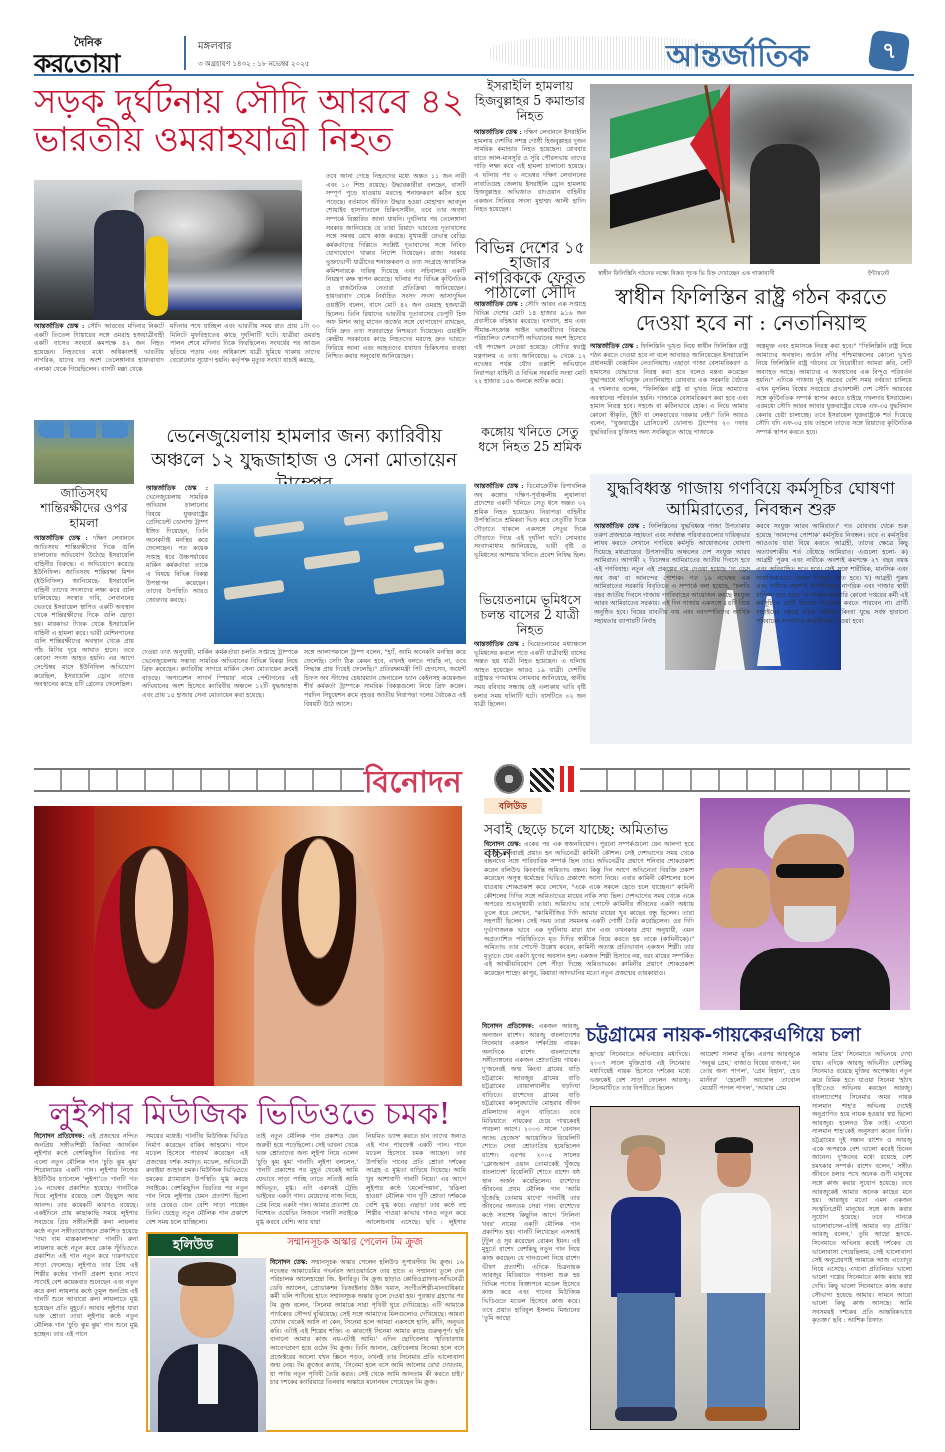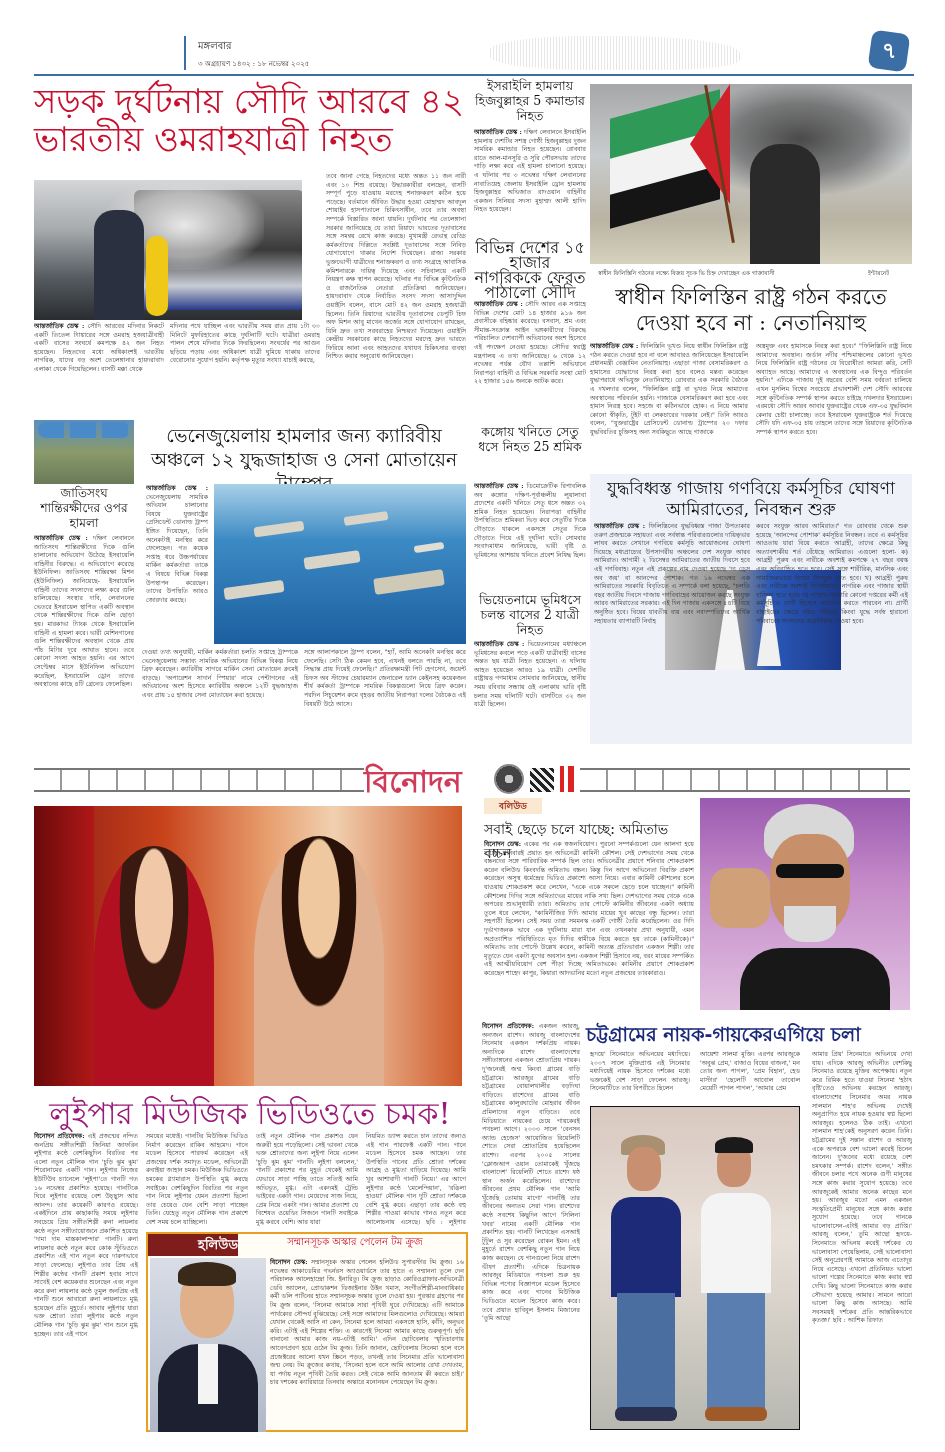--- a/index.html
+++ b/index.html
@@ -10,26 +10,31 @@
 .hl-red{color:#c8102e;font-family:"DejaVu Serif",serif;font-weight:normal;line-height:1.12}
 .hl-black{color:#111;font-family:"DejaVu Serif",serif;text-align:center;line-height:1.12}
 .photo{overflow:hidden}
 .caption{font-size:5.8px;color:#333;white-space:nowrap;overflow:hidden}
 .rule{background:#3a6ea5}
 </style>
 </head>
 <body>
 
 <div class="abs" style="left:34px;top:34px;width:880px;height:44px;">
+  <div class="abs" style="left:0;top:0;width:140px;height:42px;">
+    <div style="position:absolute;left:40px;top:0;font-size:11px;font-weight:bold;color:#111;font-family:'DejaVu Sans',sans-serif;">দৈনিক</div>
+    <div style="position:absolute;left:0;top:10px;font-size:25px;font-weight:900;color:#111;font-family:'DejaVu Sans',sans-serif;letter-spacing:-1px;">করতোয়া</div>
+  </div>
   <div class="abs rule" style="left:150px;top:2px;width:2px;height:34px;"></div>
   <div class="abs" style="left:164px;top:4px;font-size:10px;color:#222;">মঙ্গলবার</div>
   <div class="abs" style="left:164px;top:24px;font-size:7px;color:#333;">৩ অগ্রহায়ণ ১৪৩২ : ১৮ নভেম্বর ২০২৫</div>
 </div>
 <div class="abs" style="left:490px;top:28px;width:428px;height:48px;">
   <div class="abs" style="left:0;top:8px;width:250px;height:34px;background:repeating-linear-gradient(90deg,#ddd 0 1px,transparent 1px 3px);opacity:.7;border-radius:40% 50% 30% 40%;"></div>
+  <div class="abs" style="left:176px;top:4px;font-size:30px;font-weight:bold;color:#3a6ea5;font-family:'DejaVu Sans',sans-serif;">আন্তর্জাতিক</div>
   <div class="abs" style="left:380px;top:4px;width:38px;height:38px;background:#3a6ea5;border-radius:9px;transform:rotate(8deg);display:flex;align-items:center;justify-content:center;">
     <span style="color:#fff;font-size:22px;font-weight:bold;font-family:'DejaVu Sans',sans-serif;transform:rotate(-8deg);">৭</span>
   </div>
 </div>
 <div class="abs rule" style="left:34px;top:74px;width:880px;height:2px;"></div>
 
 <div class="abs hl-red" style="left:34px;top:82px;width:430px;font-size:34px;">সড়ক দুর্ঘটনায় সৌদি আরবে ৪২ ভারতীয় ওমরাহযাত্রী নিহত</div>
 <div class="abs photo" style="left:34px;top:180px;width:268px;height:140px;background:linear-gradient(180deg,#d4d6d8 0%,#a8abae 35%,#555b60 70%,#2a2c2f 100%);">
   <div class="abs" style="left:100px;top:10px;width:170px;height:120px;background:linear-gradient(180deg,#888 0%,#3a3a3a 50%,#c8ccd4 80%,#283a88 100%);border-radius:6px;"></div>
   <div class="abs" style="left:70px;top:0;width:160px;height:90px;background:radial-gradient(ellipse,#e8e8e8 0%,rgba(220,220,220,.6) 50%,transparent 75%);"></div>
@@ -111,21 +116,21 @@
   <div class="abs" style="left:220px;top:30px;width:130px;height:250px;background:radial-gradient(ellipse at 50% 25%,#f0c8a0 0 22%,#2a1208 23% 40%,#e0b090 41%);border-radius:50% 50% 0 0;"></div>
 </div>
 <div class="abs" style="left:34px;top:1090px;width:432px;height:38px;"></div>
 <div class="abs" style="left:34px;top:1090px;width:432px;text-align:center;font-size:30px;color:#9a1a7a;font-family:'DejaVu Serif',serif;">লুইপার মিউজিক ভিডিওতে চমক!</div>
 <div class="abs body-text" style="left:34px;top:1132px;width:104px;height:290px;"><b>বিনোদন প্রতিবেদক:</b> <span>এই প্রজন্মের নন্দিত জনপ্রিয় সঙ্গীতশিল্পী জিনিয়া জাফরিন লুইপার কণ্ঠে বেশকিছুদিন বিরতির পর এলো নতুন মৌলিক গান 'চুড়ি ঝুম ঝুম' শিরোনামের একটি গান। লুইপার নিজের ইউটিউব চ্যানেলে 'লুইপা'তে গানটি গত ১৬ নভেম্বর প্রকাশিত হয়েছে। গানটিকে ঘিরে লুইপার রয়েছে বেশ উচ্ছ্বাস আর আনন্দ। তার কয়েকটি কারণও রয়েছে। একইদিনে প্রায় কাছাকাছি সময়ে লুইপার সবচেয়ে প্রিয় সঙ্গীতশিল্পী রুনা লায়লার কণ্ঠে নতুন সঙ্গীতায়োজনে প্রকাশিত হয়েছে 'দামা দাম মাস্তকালান্দার' গানটি। রুনা লায়লার কণ্ঠে নতুন করে কোক স্টুডিওতে প্রকাশিত এই গান নতুন করে দারুণভাবে সাড়া ফেলেছে। লুইপাও তার প্রিয় এই শিল্পীর কণ্ঠের গানটি প্রকাশ হবার সাথে সাথেই বেশ কয়েকবার শুনেছেন এবং নতুন করে রুনা লায়লার কণ্ঠে তুমুল জনপ্রিয় এই গানটি শুনে আবারো রুনা লায়লাতে মুগ্ধ হয়েছেন প্রতি মুহূর্তে। আবার লুইপার যারা ভক্ত শ্রোতা তারা লুইপার কণ্ঠে নতুন মৌলিক গান 'চুড়ি ঝুম ঝুম' গান শুনে মুগ্ধ হচ্ছেন। তার এই গানে</span></div>
 <div class="abs body-text" style="left:146px;top:1132px;width:102px;height:96px;">সময়ের মধ্যেই। গানটির মিউজিক ভিডিও নির্মাণ করেছেন রাকিব আহমেদ। গানে মডেল হিসেবে পারফর্ম করেছেন এই প্রজন্মের দর্শক সমাদৃত মডেল, অভিনেত্রী রুবাইয়া জাহান চমক। মিউজিক ভিডিওতে চমকের গ্ল্যামারাস উপস্থিতি মুগ্ধ করছে সবাইকে। বেশকিছুদিন বিরতির পর নতুন গান নিয়ে লুইপার যেমন প্রত্যাশা ছিলো তার চেয়েও যেন বেশি সাড়া পাচ্ছেন তিনি। যেহেতু নতুন মৌলিক গান প্রকাশে বেশ সময় চলে যাচ্ছিলো।</div>
 <div class="abs body-text" style="left:256px;top:1132px;width:102px;height:96px;">তাই নতুন মৌলিক গান প্রকাশও যেন জরুরী হয়ে পড়েছিলো। সেই ভাবনা থেকে ভক্ত শ্রোতাদের জন্য লুইপা নিয়ে এলেন 'চুড়ি ঝুম ঝুম' গানটি। লুইপা বললেন,' গানটি প্রকাশের পর মুহূর্ত থেকেই আমি যেভাবে সাড়া পাচ্ছি তাতে সত্যিই আমি অভিভূত, মুগ্ধ। এটা একদমই ট্রেন্ডি ভাইবের একটা গান। মেয়েদের সাজ নিয়ে, প্রেম নিয়ে একটা গান। আমার প্রত্যাশা যে বিশেষত ওয়েডিং সিজনে গানটি সবাইকে মুগ্ধ করবে বেশি। আর যারা</div>
 <div class="abs body-text" style="left:366px;top:1132px;width:100px;height:96px;"><span>নিয়মিত ড্যান্স করতে চান তাদের জন্যও এই গান পারফেক্ট একটি গান। গানে মডেল হিসেবে চমক আছেন। তার উপস্থিতি গানের প্রতি শ্রোতা দর্শকের আগ্রহ ও মুগ্ধতা বাড়িয়ে দিয়েছে। আমি খুব আশাবাদী গানটি নিয়ে।' এর আগে লুইপার কণ্ঠে 'মেলেন্দিয়ান', 'রঙিলা হাওয়া' মৌলিক গান দুটি শ্রোতা দর্শককে বেশি মুগ্ধ করে। এছাড়া তার কণ্ঠে বহু শিল্পীর গাওয়া কাভার গানও নতুন করে আলোচনায় এসেছে।</span> <span>ছবি : লুইপার সৌজন্যে</span></div>
 
 <div class="abs" style="left:146px;top:1232px;width:322px;height:200px;border:2px solid #e8a020;background:#fffdf5;"></div>
-<div class="abs" style="left:148px;top:1234px;width:90px;height:22px;background:#7f1d1d;display:flex;align-items:center;justify-content:flex-end;">
+<div class="abs" style="left:148px;top:1234px;width:90px;height:22px;background:#14532d;display:flex;align-items:center;justify-content:center;">
   <span style="color:#fff;font-size:13px;font-weight:bold;font-family:'DejaVu Sans',sans-serif;">হলিউড</span>
 </div>
 <div class="abs" style="left:244px;top:1234px;width:222px;font-size:10px;color:#c8102e;text-align:center;">সম্মানসূচক অস্কার পেলেন টম ক্রুজ</div>
 <div class="abs photo" style="left:150px;top:1258px;width:116px;height:174px;background:linear-gradient(180deg,#d8dde6 0%,#b0b8c8 100%);">
   <div class="abs" style="left:30px;top:10px;width:54px;height:70px;background:#e0b08a;border-radius:45%;"></div>
   <div class="abs" style="left:28px;top:4px;width:58px;height:24px;background:#3a2818;border-radius:50% 50% 20% 20%;"></div>
   <div class="abs" style="left:8px;top:86px;width:100px;height:90px;background:#1c2030;border-radius:40px 40px 0 0;"></div>
   <div class="abs" style="left:48px;top:86px;width:20px;height:60px;background:#f4f4f4;"></div>
 </div>
 <div class="abs body-text" style="left:270px;top:1258px;width:194px;height:170px;"><b>বিনোদন ডেস্ক:</b> <span>সম্মানসূচক অস্কার পেলেন হলিউড সুপারস্টার টম ক্রুজ। ১৬ নভেম্বর আকাডেমির গভর্নরস অ্যাওয়ার্ডসে তার হাতে এ সম্মাননা তুলে দেন পরিচালক আলেহান্দ্রো জি. ইনারিতু। টম ক্রুজ ছাড়াও কোরিওগ্রাফার-অভিনেত্রী ডেবি অ্যালেন, প্রোডাকশন ডিজাইনার উইন থমাস, সংগীতশিল্পী-মানবাধিকার কর্মী ডলি পার্টনের হাতে সম্মানসূচক অস্কার তুলে দেওয়া হয়। পুরস্কার গ্রহণের পর টম ক্রুজ বলেন, 'সিনেমা আমাকে সারা পৃথিবী ঘুরে দেখিয়েছে। এটি আমাকে পার্থক্যের সৌন্দর্য বুঝিয়েছে। সেই সঙ্গে আমাদের মিলগুলোও দেখিয়েছে। আমরা যেখান থেকেই আসি না কেন, সিনেমা হলে আমরা একসঙ্গে হাসি, কাঁদি, অনুভব করি। এটাই এই শিল্পের শক্তি। এ কারণেই সিনেমা আমার কাছে গুরুত্বপূর্ণ। ছবি বানানো আমার কাজ নয়-এটাই আমি।' এদিন ছোটবেলার স্মৃতিচারণায় আবেগপ্রবণ হয়ে ওঠেন টম ক্রুজ। তিনি জানান, ছোটবেলায় সিনেমা হলে বসে প্রজেক্টরের আলো যখন স্ক্রিনে পড়ত, তখনই তার সিনেমার প্রতি ভালোবাসা জন্ম নেয়। টম ক্রুজের কথায়, 'সিনেমা হলে বসে আমি আলোর রেখা দেখতাম, যা পর্দায় নতুন পৃথিবী তৈরি করত। সেই থেকে আমি জানতাম কী করতে চাই।' চার দশকের ক্যারিয়ারে তিনবার অস্কারে মনোনয়ন পেয়েছেন টম ক্রুজ।</span></div>

